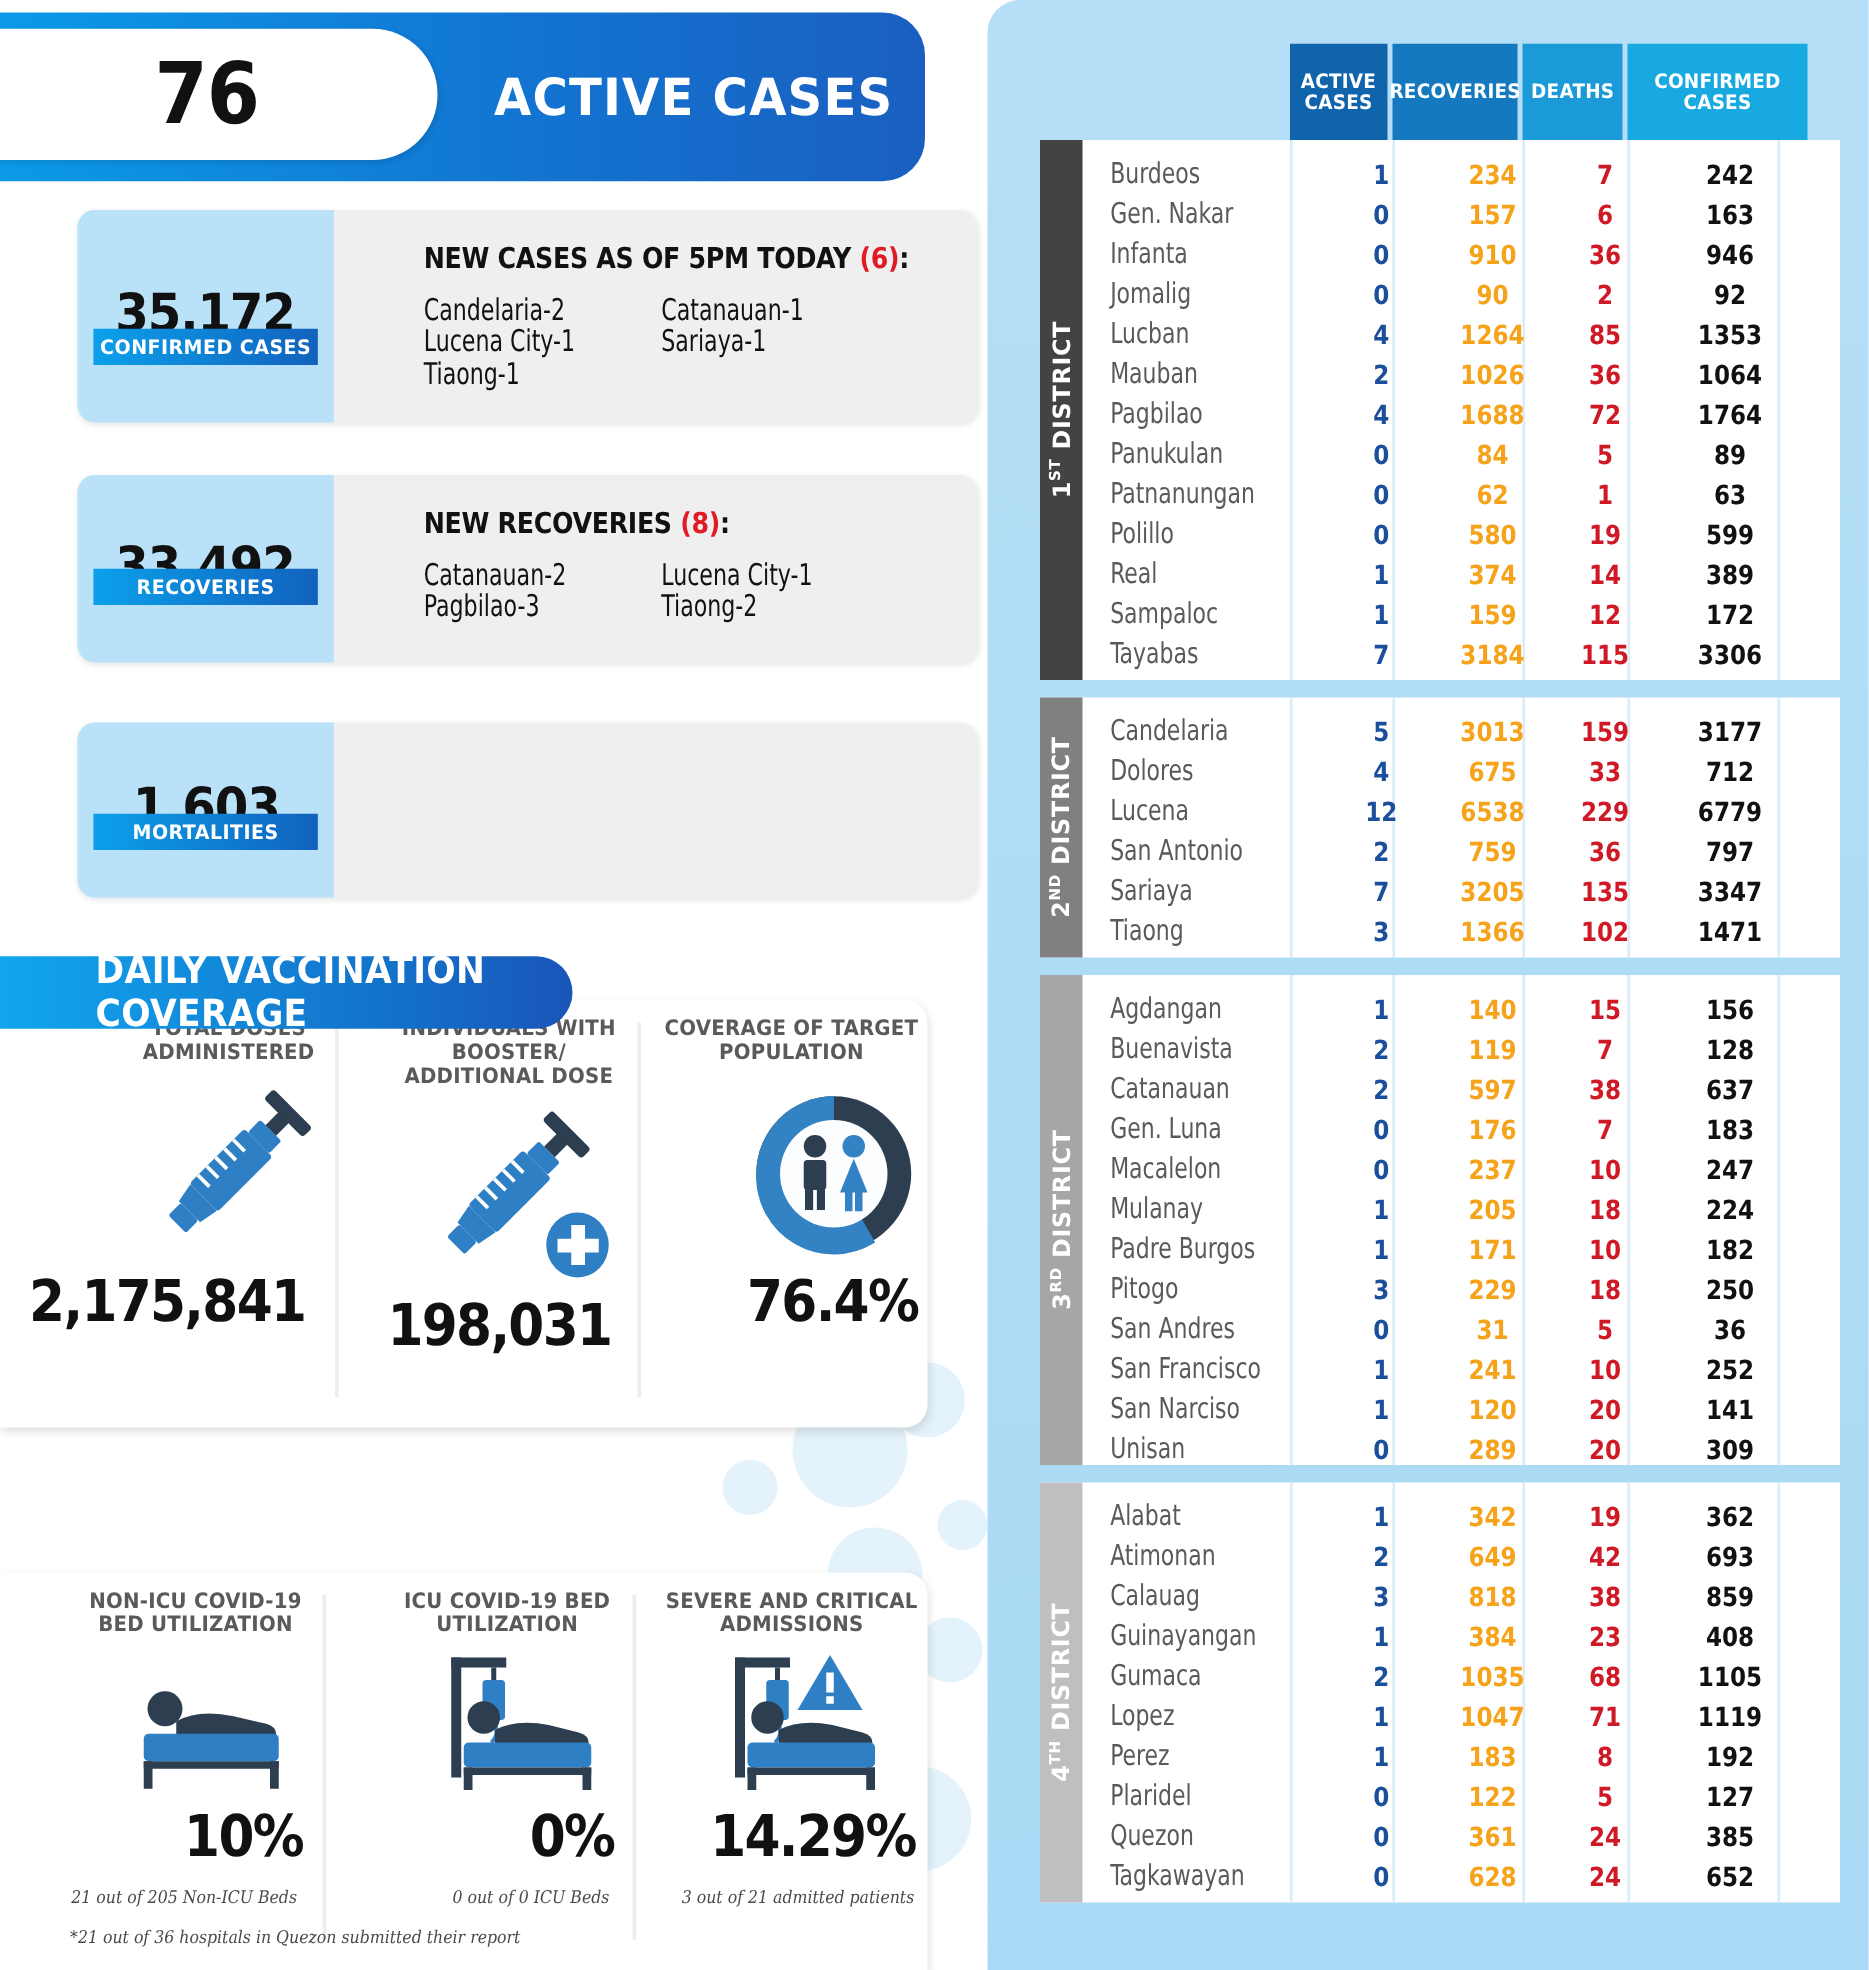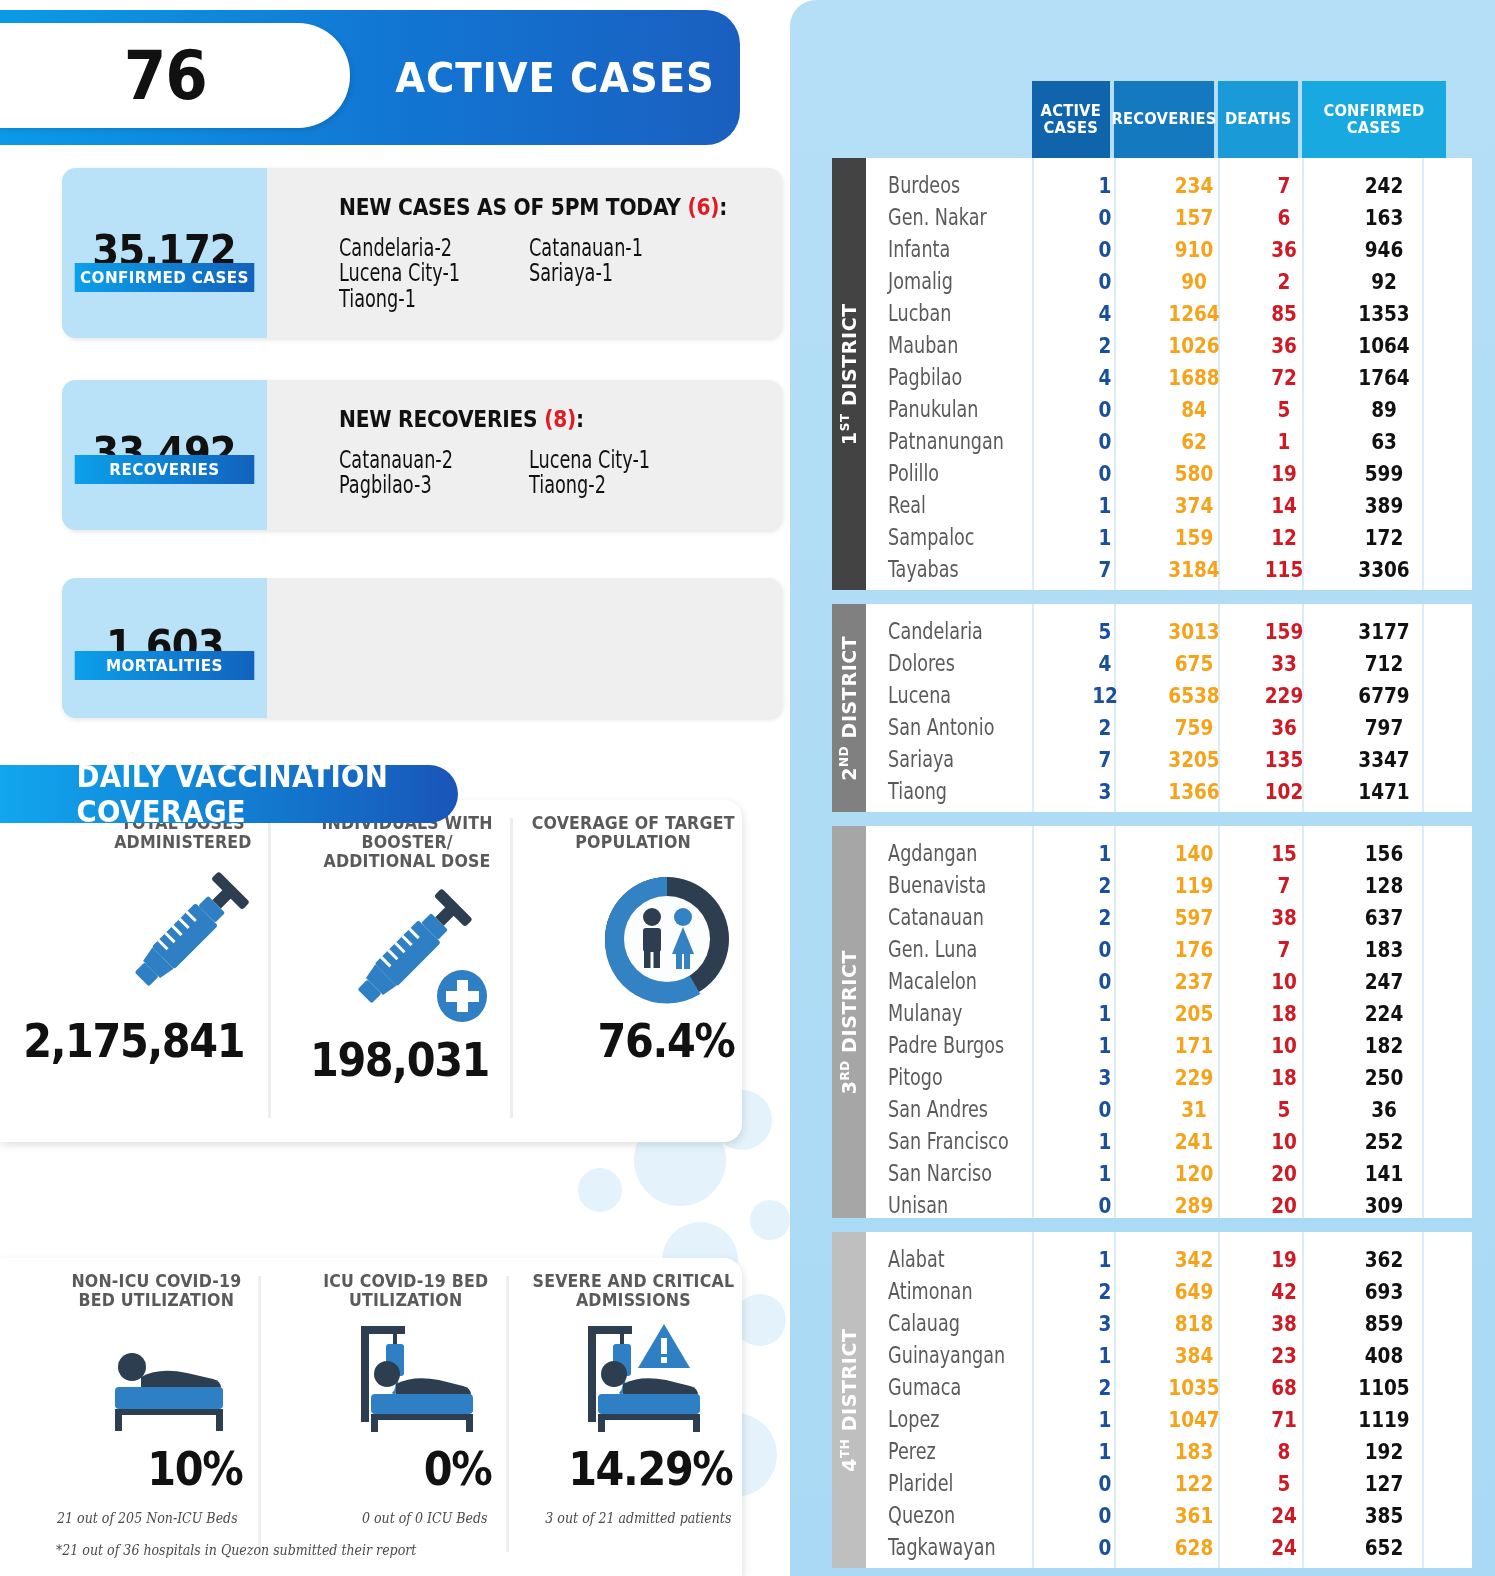--- a/index.html
+++ b/index.html
@@ -137,21 +137,21 @@
     transform-origin:left center;
   }
 
   
   .right-panel {
     position:absolute; left:790px; top:0; width:705px; height:1576px;
     background:linear-gradient(180deg,#b5dff6 0%,#a9d9f4 100%);
     border-radius:26px 0 0 0;
     z-index:2;
   }
-  .tbl { position:absolute; left:42px; top:0; width:640px;margin-top:46px; }
+  .tbl { position:absolute; left:42px; top:0; width:640px; }
 
   .tbl-head { position:relative; height:112px; }
   .th {
     position:absolute; top:35px; height:77px;
     color:#fff; font-size:16px; font-weight:900; line-height:1.04;
     display:flex; align-items:center; justify-content:center; text-align:center;
     font-family:"DejaVu Sans", sans-serif; letter-spacing:.2px;
   }
   .th span { transform:scaleX(.92); display:inline-block; }
 

